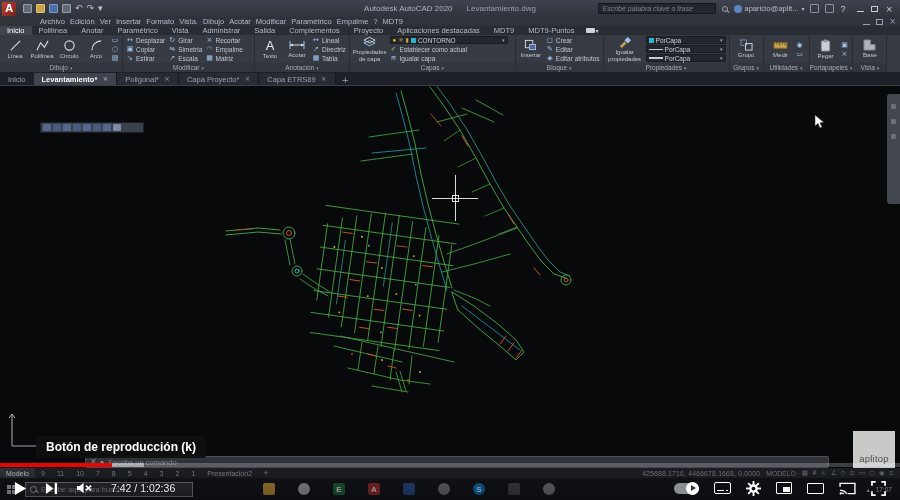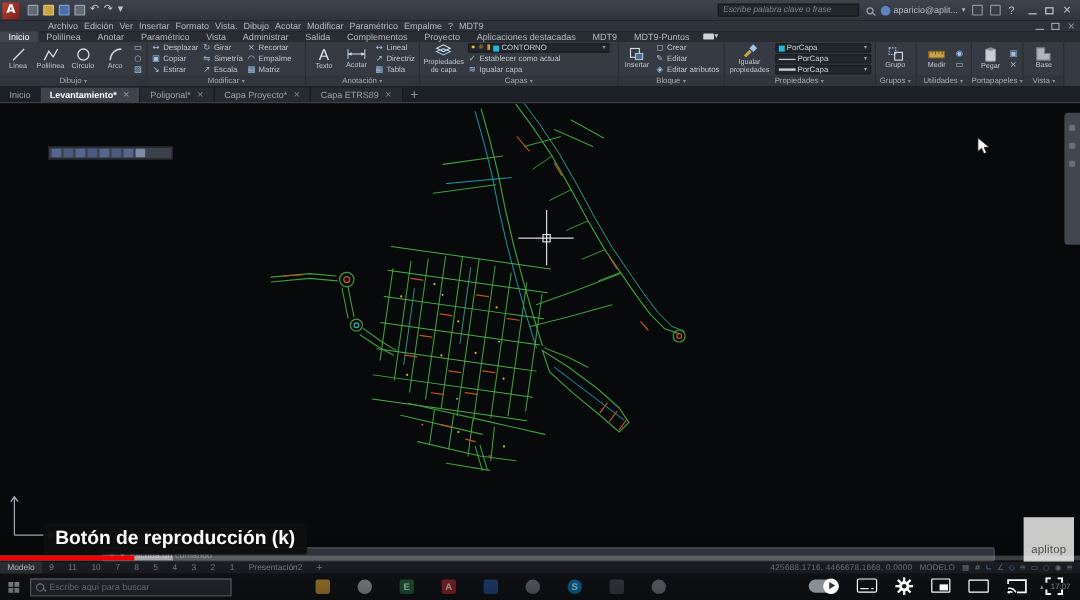--- a/index.html
+++ b/index.html
@@ -129,21 +129,21 @@
   .tb-searchbox input{background:transparent;border:none;outline:none;font-size:7.5px;color:#c6cbd3;width:100%;}
   .tb-searchbox input::placeholder{color:#aab0b8;}
   .tb-apps{display:flex;gap:23px;margin-left:70px;align-items:center;opacity:.9;}
   .ticon{width:12px;height:12px;border-radius:2px;display:flex;align-items:center;justify-content:center;
     color:#fff;font-size:8px;font-weight:bold;}
   .tb-tray{margin-left:auto;display:flex;align-items:center;gap:6px;padding-right:8px;color:#c6cbd3;font-size:6.5px;}
 
   
   .shade{position:absolute;left:0;right:0;bottom:0;height:64px;background:linear-gradient(rgba(0,0,0,0),rgba(0,0,0,.45));
     pointer-events:none;z-index:18;}
-  .tooltip{position:absolute;left:36px;top:436px;background:rgba(15,15,15,.95);color:#fff;font-size:16px;
+  .tooltip{position:absolute;left:36px;top:436px;background:rgba(15,15,15,.95);color:#fff;font-size:12px;
     font-weight:bold;padding:4px 10px;border-radius:2px;z-index:40;white-space:nowrap;}
   .progress{position:absolute;left:0;right:0;top:463px;height:3.5px;background:rgba(255,255,255,.22);z-index:32;}
   .progress .buffer{position:absolute;left:0;top:0;bottom:0;background:rgba(255,255,255,.45);}
   .progress .played{position:absolute;left:0;top:0;bottom:0;background:#f00000;}
   .controls{position:absolute;left:0;right:0;top:476px;height:24px;display:flex;align-items:center;z-index:30;}
   .ctl-left{display:flex;align-items:center;gap:18px;padding-left:14px;}
   .ctl-right{margin-left:auto;display:flex;align-items:center;gap:15px;padding-right:14px;}
   .ctime{color:#eee;font-size:10.5px;text-shadow:0 0 2px rgba(0,0,0,.8);}
   .ctl svg{display:block;}
   .autoplay{width:25px;height:11px;background:#8a8f95;border-radius:6px;position:relative;}
@@ -168,20 +168,23 @@
   <div class="titlebar">
     <div class="acad-logo g">A</div>
     <div class="qat">
       <span class="qi"></span>
       <span class="qi gold"></span>
       <span class="qi blue"></span>
       <span class="qi"></span>
       <span class="qarw g">↶</span>
       <span class="qarw g">↷</span>
       <span class="qarw g">▾</span>
+    </div>
+    <div class="title-center">
+      <b>Autodesk AutoCAD 2020</b><span>Levantamiento.dwg</span>
     </div>
     <div class="tb-right">
       <input class="tb-search" placeholder="Escribe palabra clave o frase" style="">
       <span class="mag"></span>
       <span class="acct">
         <span class="avatar"></span>
         <span>aparicio@aplit...</span>
         <span class="g" style="font-size:6px;">▾</span>
       </span>
       <span class="tbi"></span>
@@ -729,20 +732,34 @@
   <div class="shade"></div>
 
   <div class="tooltip">Botón de reproducción (k)</div>
 
   <div class="progress">
     <span class="buffer" style="width: 16%;"></span>
     <span class="played" style="width: 12.4%;"></span>
   </div>
 
   <div class="controls ctl">
+    <div class="ctl-left">
+      <svg width="13" height="15" viewBox="0 0 14 16">
+          <path d="M1,1 L13,8 L1,15 Z" fill="#fff"></path>
+        </svg>
+      <svg width="13" height="13" viewBox="0 0 14 14">
+          <path d="M1,1 L9,7 L1,13 Z" fill="#fff"></path>
+          <rect x="10.5" y="1" width="2.5" height="12" fill="#fff"></rect>
+        </svg>
+      <svg width="17" height="14" viewBox="0 0 18 14">
+        <path d="M1,5 L4,5 L8,1.5 L8,12.5 L4,9 L1,9 Z" fill="#fff"></path>
+        <path d="M10.5,4.5 L16,9.5 M16,4.5 L10.5,9.5" stroke="#fff" stroke-width="1.6"></path>
+      </svg>
+      <span class="ctime">7:42 / 1:02:36</span>
+    </div>
     <div class="ctl-right">
       <span class="autoplay">
           <span class="knob"></span>
         </span>
       <span class="ccbox"></span>
       <svg width="15" height="15" viewBox="0 0 16 16">
         <g fill="#fff">
             <rect x="7" y="0" width="2" height="16"></rect>
             <rect x="0" y="7" width="16" height="2"></rect>
         <rect x="7" y="0" width="2" height="16" transform="rotate(45 8 8)"></rect>

